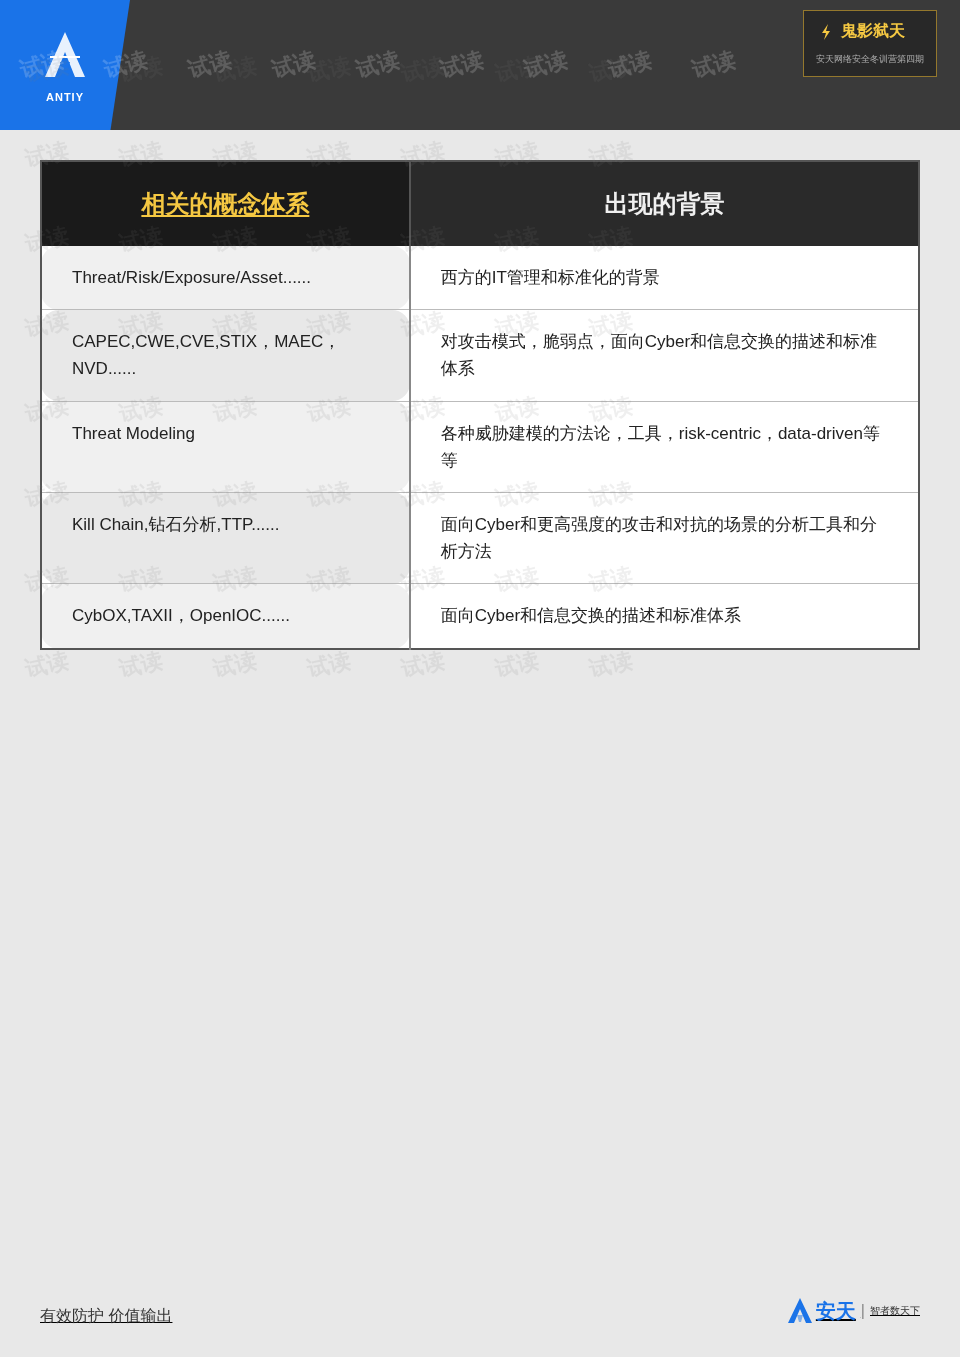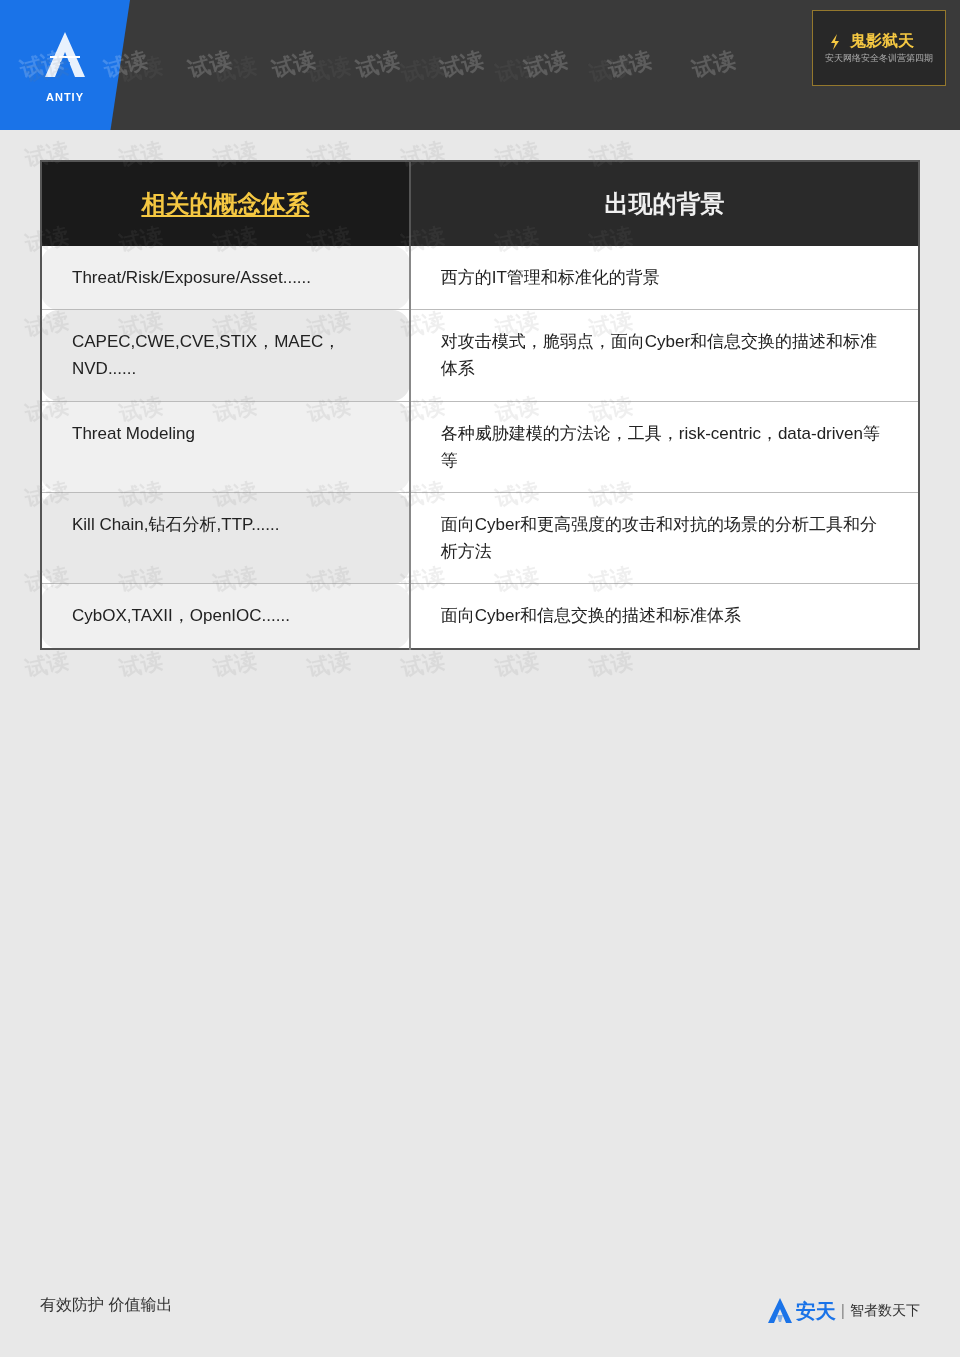--- a/index.html
+++ b/index.html
@@ -145,21 +145,22 @@
     }
 
     
     .footer {
       position: absolute;
       bottom: 30px;
       left: 40px;
       right: 40px;
       display: flex;
       justify-content: space-between;
-      align-items: flex-start;
+      align-items: flex-end;
+      text-decoration: underline;
     }
 
     .footer-left {
       color: #333;
       font-size: 16px;
       font-weight: 500;
     }
 
     .footer-right {
       display: flex;
@@ -167,21 +168,21 @@
     }
 
     .footer-brand {
       color: #1a73e8;
       font-size: 20px;
       font-weight: bold;
     }
 
     .footer-sub {
       color: #333;
-      font-size: 14px;
+      font-size: 10px;
     }
 
     
     .page-watermark {
       position: absolute;
       top: 0; left: 0; right: 0; bottom: 0;
       pointer-events: none;
       z-index: 5;
       overflow: hidden;
     }
@@ -197,44 +198,44 @@
       font-size: 22px;
       font-weight: bold;
       transform: rotate(-12deg);
       display: inline-block;
       margin: 0 25px;
       white-space: nowrap;
     }
 
     .header-brand-box {
       position: absolute;
-      right: 14px;
+      right: 23px;
       top: 10px;
       background: rgba(0,0,0,0.3);
       border: 1px solid rgba(255,200,50,0.5);
-      padding: 20px 12px;
+      padding: 10px 12px;
       text-align: center;
     }
 
     .brand-top {
       display: flex;
       align-items: center;
       gap: 5px;
     }
 
     .brand-top-text {
       color: #f5c842;
       font-size: 16px;
       font-weight: bold;
     }
 
     .brand-bottom-text {
       color: rgba(255,255,255,0.6);
       font-size: 9px;
-      margin-top: 0;
+      margin-top: 11px;
       text-align: center;
     }
   </style>
 </head>
 <body>
 
 <div class="header">
 
   <div class="logo-area">
     <svg class="logo-icon" viewBox="0 0 60 60">

